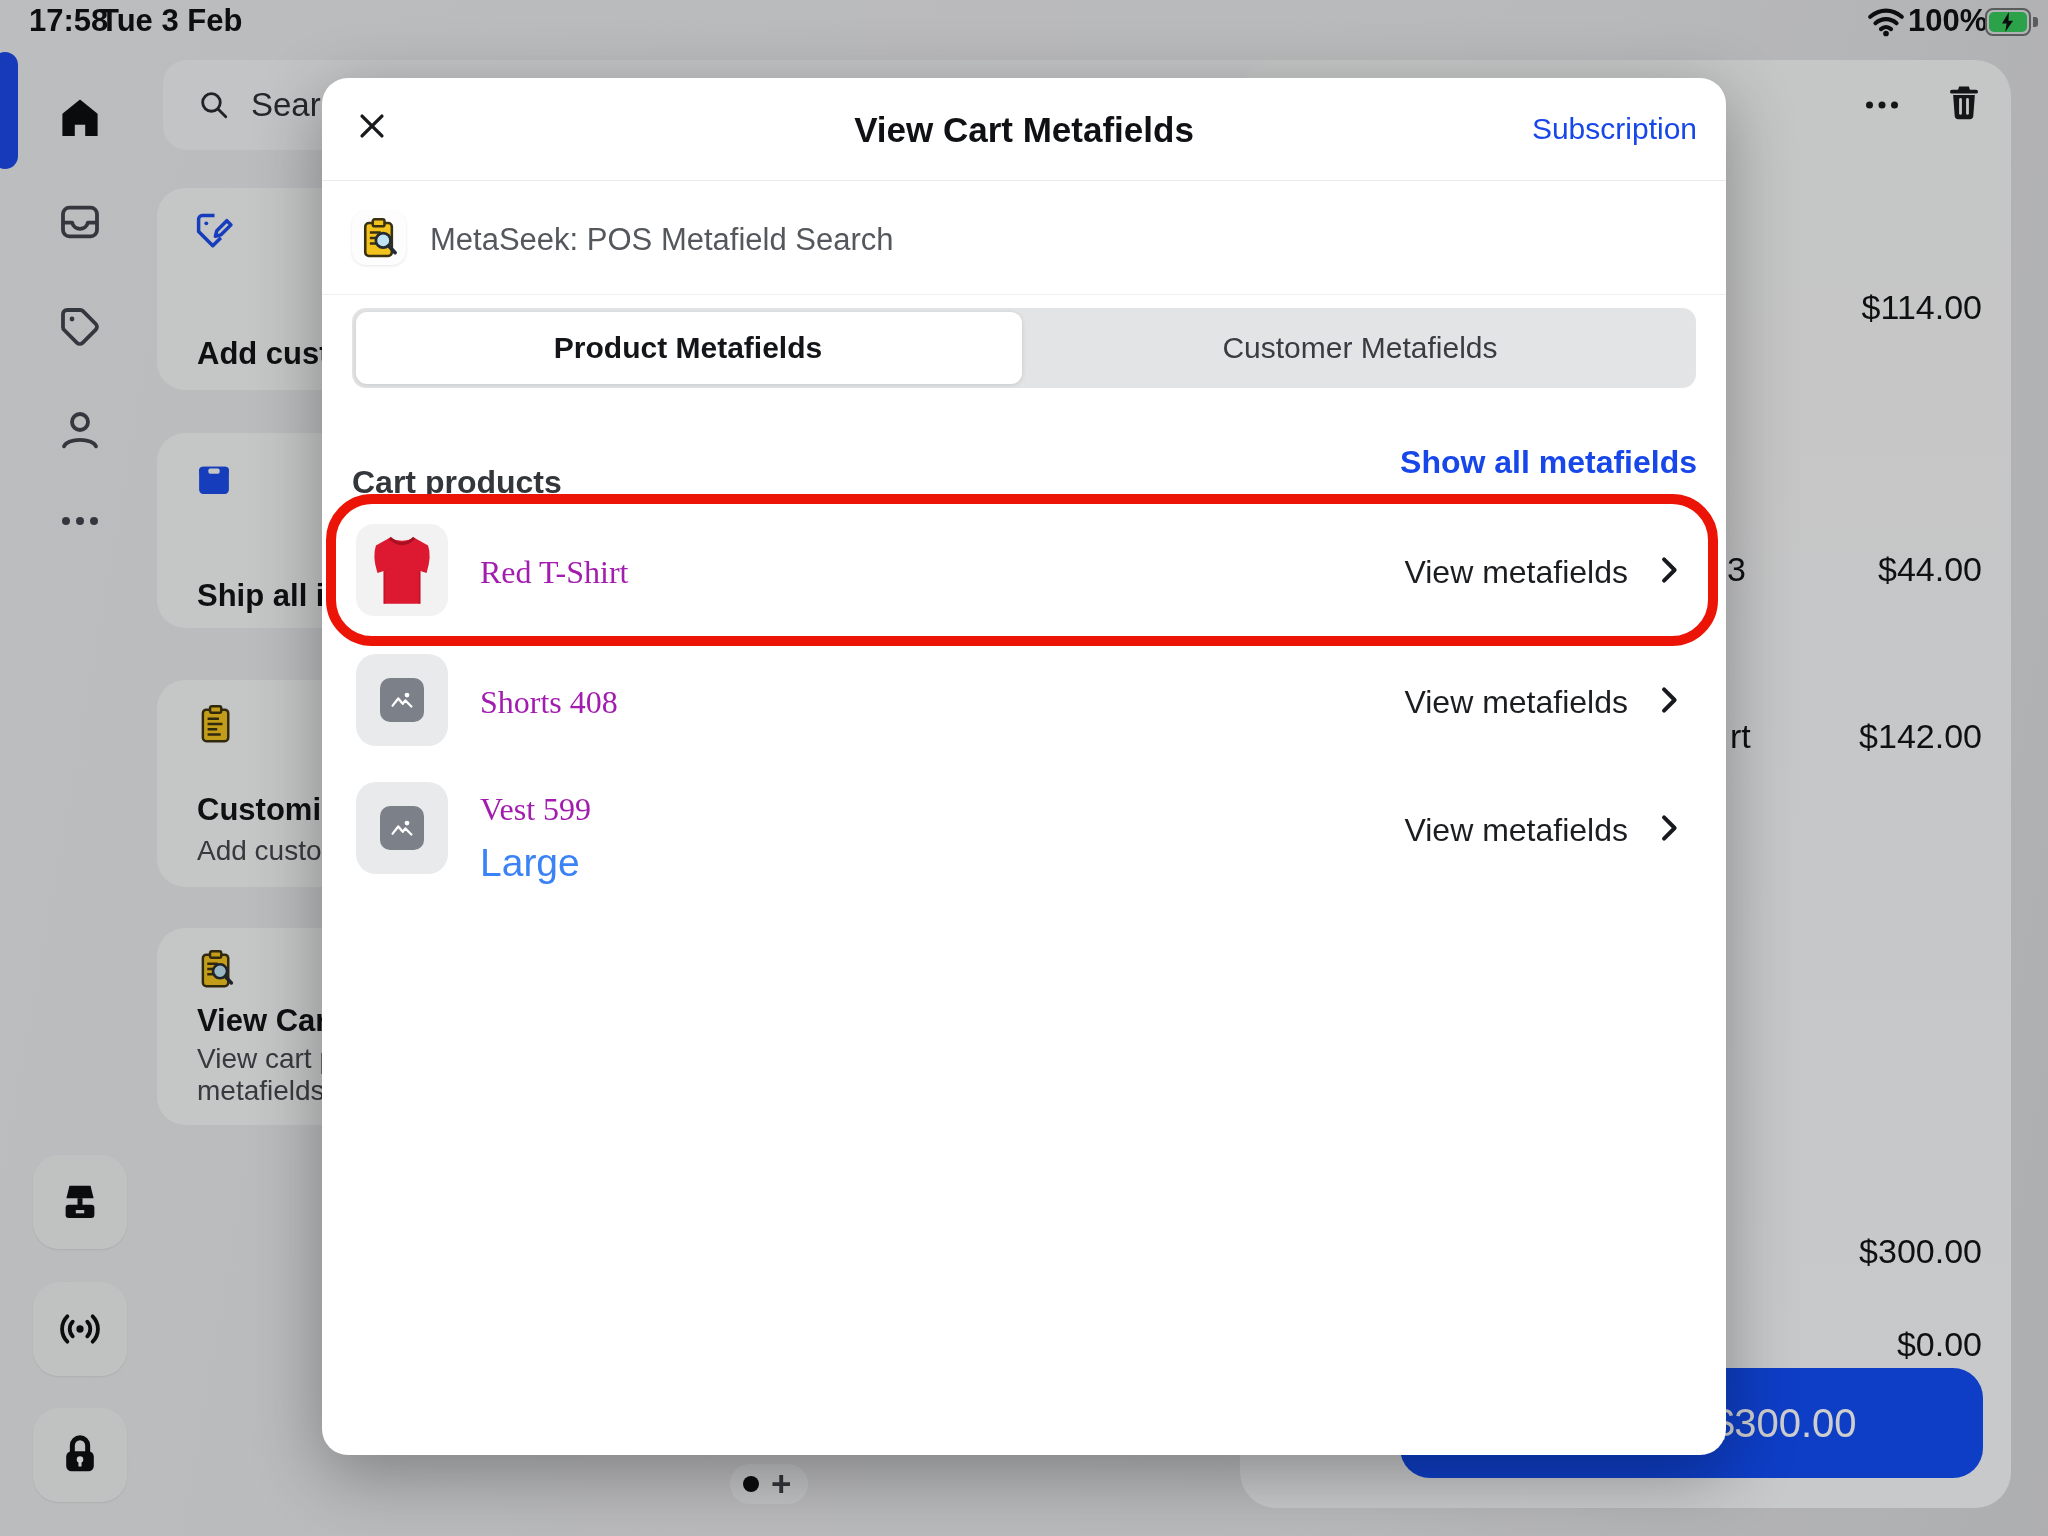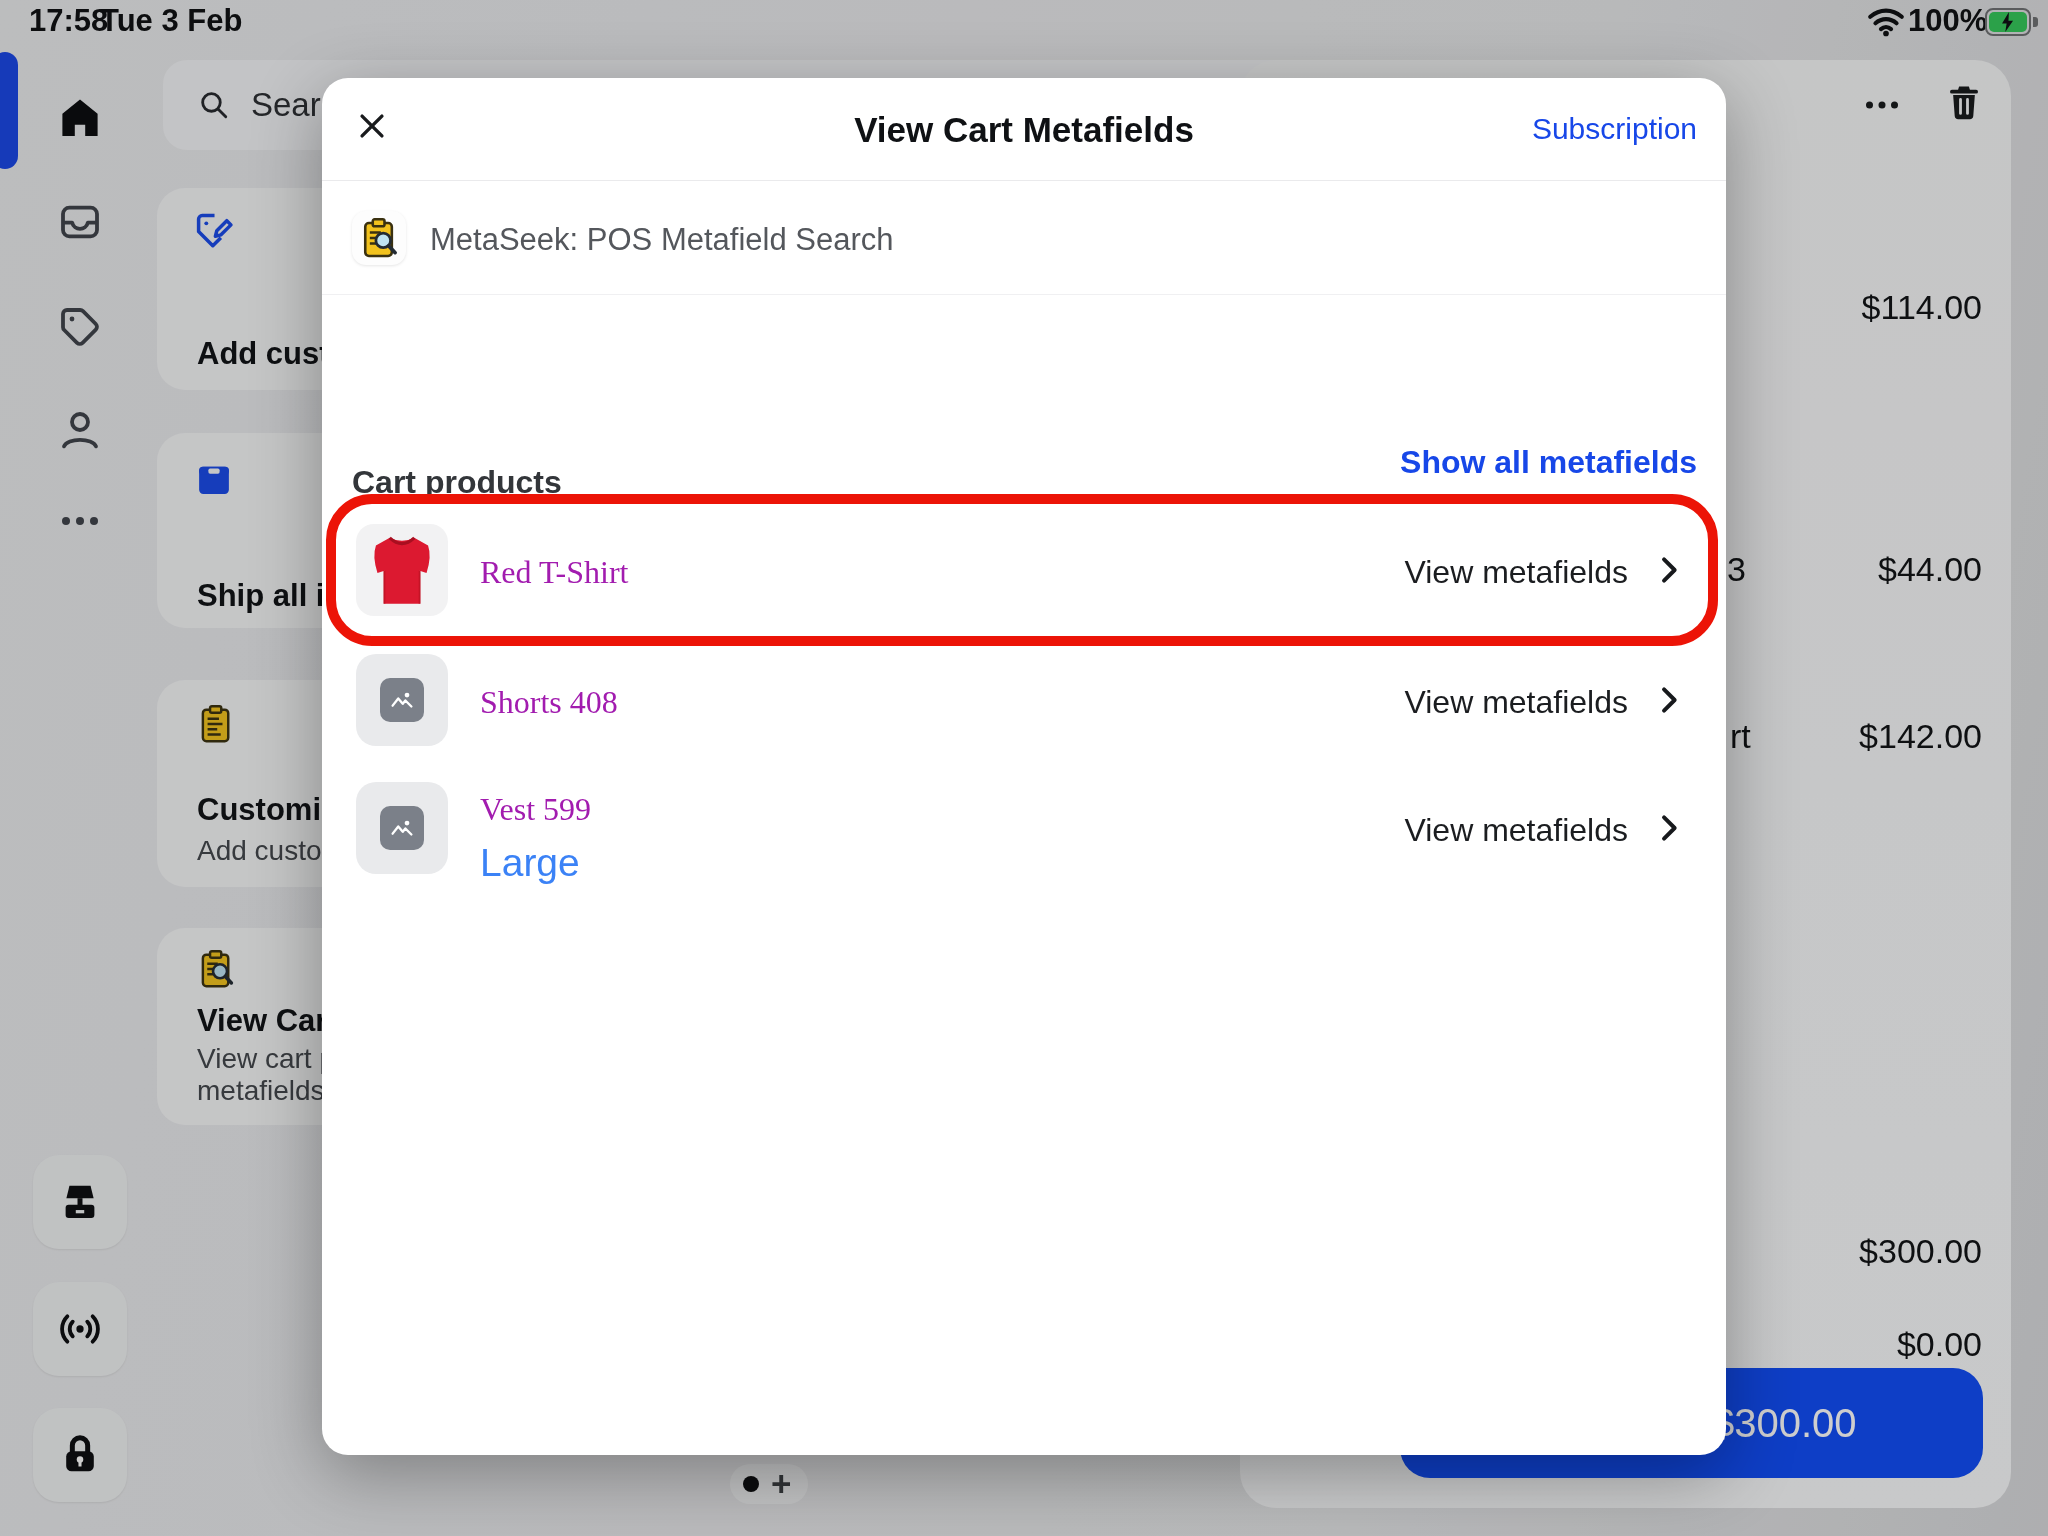--- a/index.html
+++ b/index.html
@@ -221,20 +221,25 @@
           <rect x="8.6" y="1.8" width="6.4" height="3.8" rx="1" fill="#f2c21d" stroke="#3a3110" stroke-width="1.4"></rect>
           <path d="M7 9h6M7 12h8M7 15h5" stroke="#3a3110" stroke-width="1.3"></path>
           <circle cx="14.3" cy="13.3" r="4" fill="#bfe3f2" stroke="#232b33" stroke-width="1.5"></circle>
           <path d="M17.3 16.3 20.8 20" stroke="#232b33" stroke-width="2" stroke-linecap="round"></path>
         </svg>
       </div>
       <div class="abs" style="left:108px;top:41px;font-size:31px;font-weight:500;color:#54575c;">MetaSeek: POS Metafield Search</div>
       <div class="divider" style="top:113px;background:#f0f0f2;"></div>
     </div>
 
+    <div class="abs" style="left:30px;top:230px;width:1344px;height:80px;border-radius:14px;background:#e3e4e6;">
+      <div class="abs" style="left:4px;top:4px;width:666px;height:72px;border-radius:11px;background:#ffffff;box-shadow:0 1px 5px rgba(0,0,0,.12);"></div>
+      <div class="seg-label" style="left:0;font-weight:700;color:#131519;">Product Metafields</div>
+      <div class="seg-label" style="left:672px;font-weight:500;color:#393d41;">Customer Metafields</div>
+    </div>
 
     <div class="abs" style="left:30px;top:366px;font-size:32px;font-weight:600;color:#33363a;margin-top:20px;">Cart products</div>
     <div class="abs bluelink" style="right:29px;top:366px;font-size:32px;font-weight:600;">Show all metafields</div>
 
     <div class="abs" style="left:0;top:430px;width:100%;height:130px;">
       <div class="abs" style="left:34px;top:16px;width:92px;height:92px;border-radius:18px;background:#f2f2f3;overflow:hidden;">
         <svg width="92" height="92" viewBox="0 0 60 60">
           <path d="M22 9 Q30 13 38 9 L47 14 Q49.5 21 46 32 L41.5 30.5 L41.5 52 L18.5 52 L18.5 30.5 L14 32 Q10.5 21 13 14 Z" fill="#dc1930"></path>
           <path d="M22 9 Q30 16.5 38 9" fill="none" stroke="#a80f20" stroke-width="2"></path>
           <path d="M18.5 30.5 L18.5 52 M41.5 30.5 L41.5 52" stroke="#c41426" stroke-width="1.2"></path>

